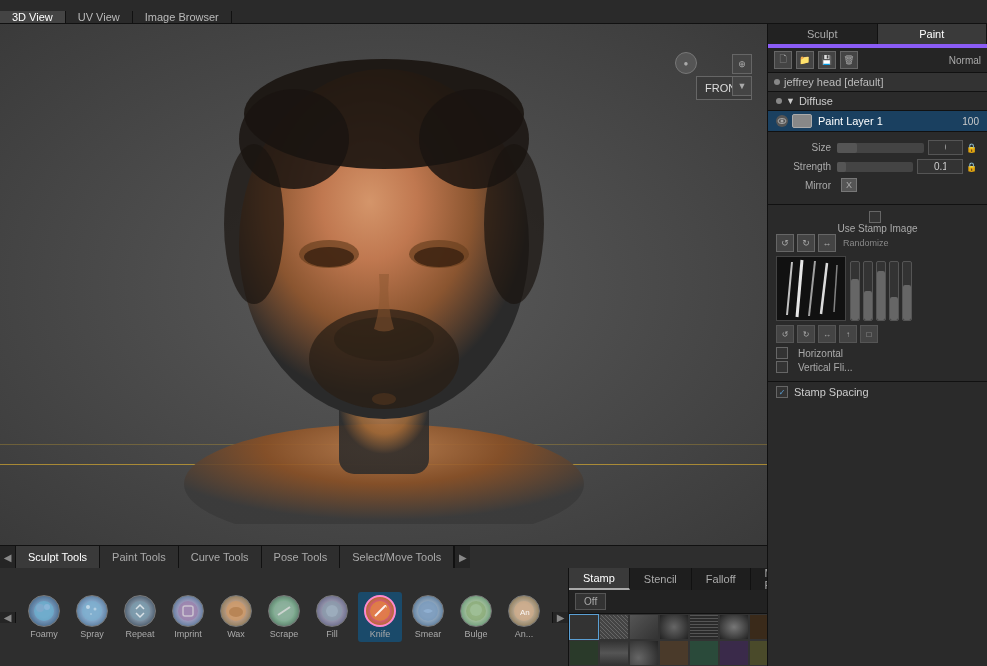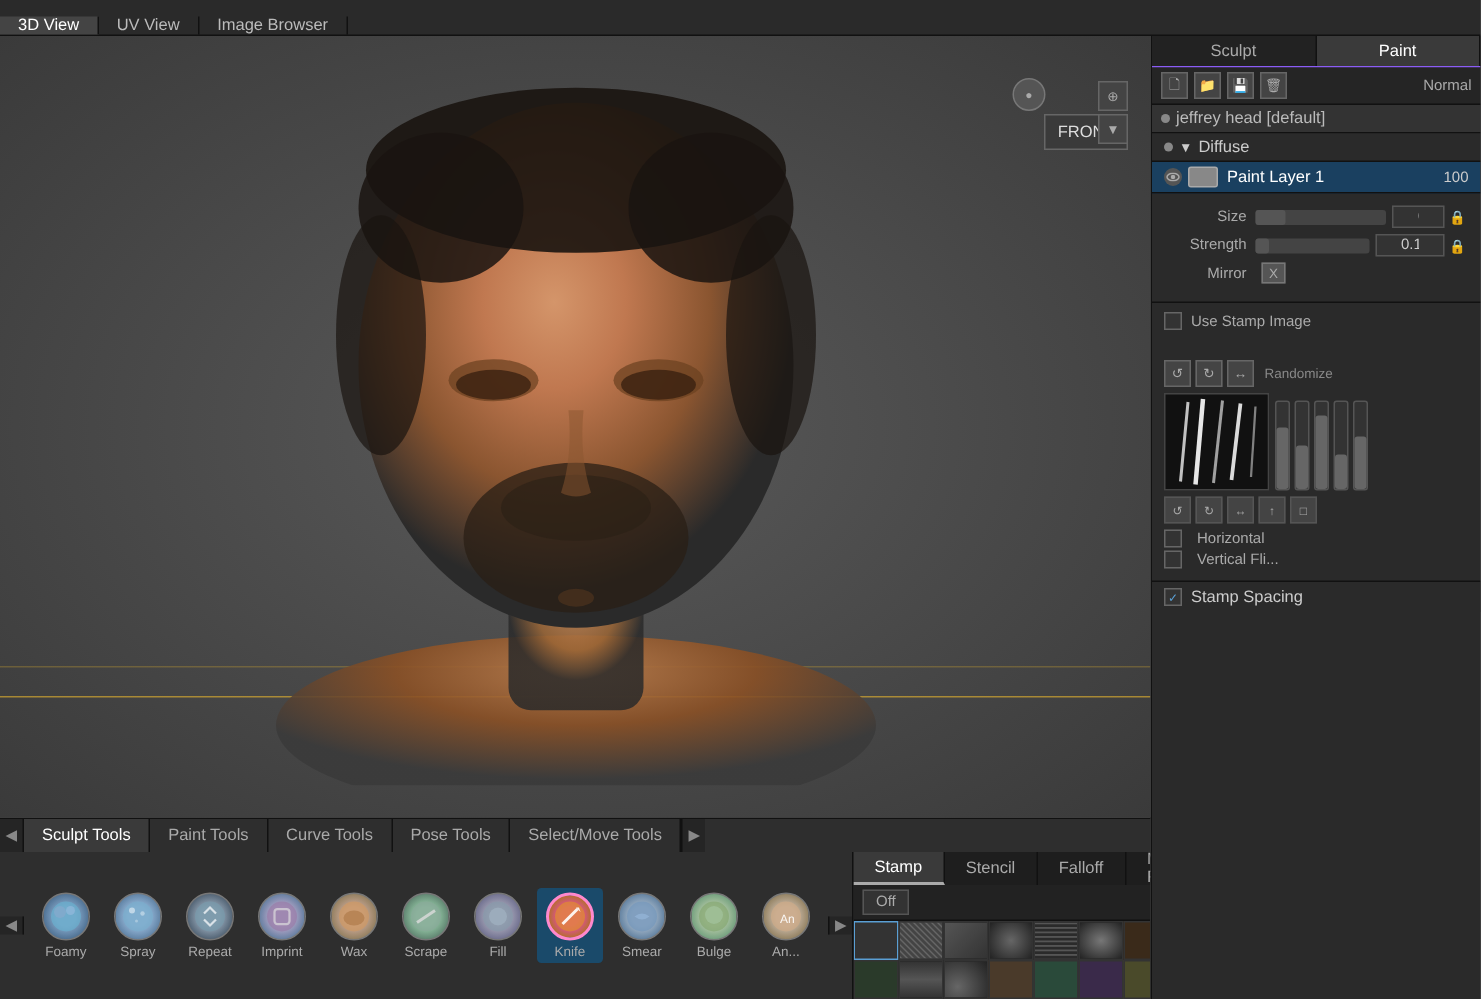--- a/index.html
+++ b/index.html
@@ -52,21 +52,21 @@
     
     .tool-item { display: flex; flex-direction: column; align-items: center; width: 44px; cursor: pointer; padding: 3px; border-radius: 3px; }
     .tool-item.active { background: #1a4a6a; }
     .tool-icon { width: 32px; height: 32px; border-radius: 50%; background: #555; border: 1px solid #777; display: flex; align-items: center; justify-content: center; overflow: hidden; }
     .tool-label { font-size: 9px; color: #aaa; margin-top: 2px; text-align: center; }
 
     
     .right-panel { width: 220px; background: #2a2a2a; border-left: 1px solid #111; display: flex; flex-direction: column; }
 
     
-    .right-top { display: flex; background: #222; border-bottom: 1px solid #8b5cf6; }
+    .right-top { display: flex; background: #222; border-bottom: 4px solid #8b5cf6; }
     .right-top-btn { flex: 1; padding: 4px 8px; text-align: center; cursor: pointer; color: #aaa; font-size: 11px; border-right: 1px solid #111; }
     .right-top-btn.active { background: #3a3a3a; color: #fff; }
 
     
     .right-icons { display: flex; align-items: center; padding: 3px 6px; gap: 4px; background: #252525; border-bottom: 1px solid #111; }
     .right-icon { width: 18px; height: 18px; background: #444; border: 1px solid #666; display: flex; align-items: center; justify-content: center; font-size: 9px; color: #aaa; cursor: pointer; }
     .right-icon-text { font-size: 10px; color: #aaa; margin-left: auto; }
 
     
     .layer-name-row { display: flex; align-items: center; padding: 3px 6px; background: #333; border-bottom: 1px solid #111; font-size: 11px; color: #bbb; }
@@ -87,21 +87,21 @@
     .control-row { display: flex; align-items: center; margin-bottom: 4px; }
     .control-label { width: 55px; text-align: right; margin-right: 6px; color: #aaa; font-size: 10px; }
     .control-slider { flex: 1; height: 10px; background: #444; border-radius: 2px; position: relative; }
     .control-slider-fill { height: 100%; background: #555; border-radius: 2px; }
     .control-value { width: 35px; background: #333; border: 1px solid #555; color: #ccc; font-size: 10px; text-align: center; margin-left: 4px; padding: 1px 16px; }
     .control-icon { width: 14px; height: 14px; display: flex; align-items: center; justify-content: center; font-size: 9px; color: #888; margin-left: 2px; }
     .mirror-x { background: #555; border: 1px solid #777; padding: 1px 4px; font-size: 9px; color: #aaa; margin-left: 4px; }
 
     
     .stamp-section { padding: 6px 8px; border-bottom: 1px solid #111; }
-    .stamp-checkbox-row { display: flex; align-items: center; margin-bottom: 20px; }
+    .stamp-checkbox-row { display: flex; align-items: center; margin-bottom: 0; flex-direction: column; }
     .checkbox { width: 12px; height: 12px; border: 1px solid #666; background: #333; margin-right: 6px; display: flex; align-items: center; justify-content: center; }
     .stamp-label { font-size: 10px; color: #aaa; }
     .stamp-btn { width: 18px; height: 18px; background: #444; border: 1px solid #666; display: flex; align-items: center; justify-content: center; font-size: 9px; color: #aaa; cursor: pointer; }
     .randomize-label { font-size: 9px; color: #888; margin-left: 4px; }
     .v-slider { width: 10px; background: #333; border: 1px solid #555; border-radius: 2px; position: relative; }
     .stamp-action-btn { width: 18px; height: 18px; background: #444; border: 1px solid #555; display: flex; align-items: center; justify-content: center; font-size: 8px; color: #aaa; cursor: pointer; }
     .stamp-option { display: flex; align-items: center; gap: 4px; margin-bottom: 2px; }
     .stamp-option-label { font-size: 10px; color: #aaa; }
 
     

